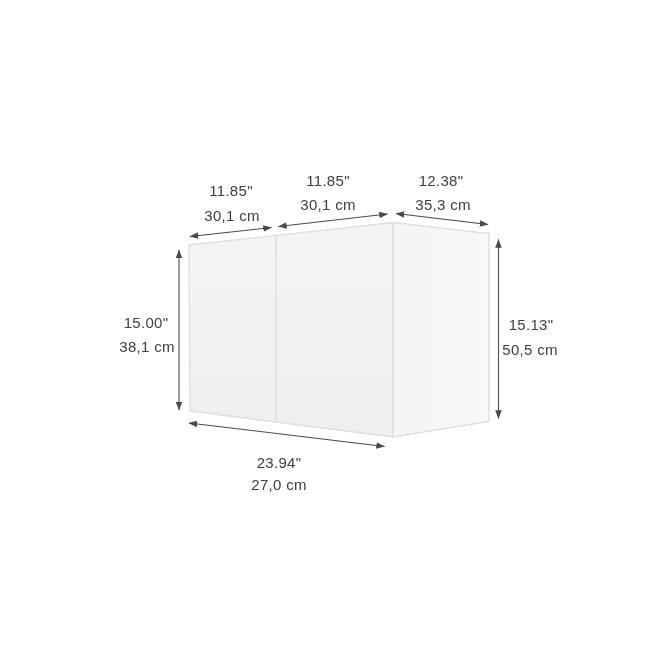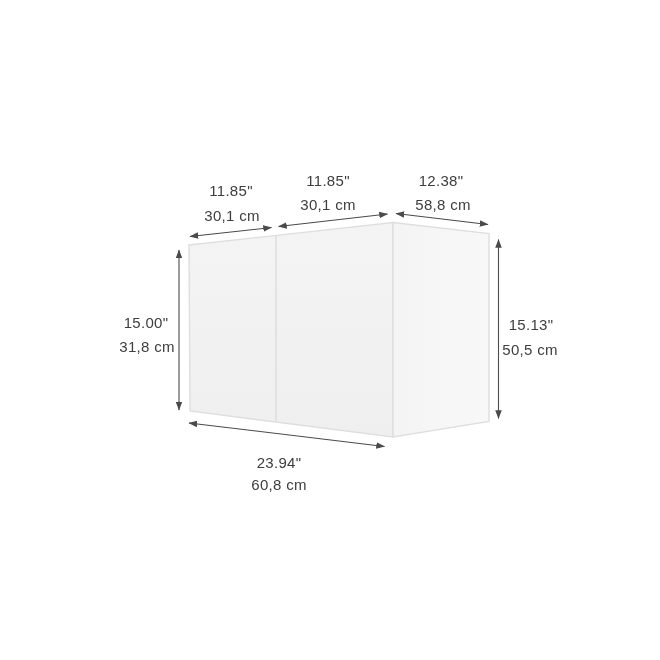--- a/index.html
+++ b/index.html
@@ -56,24 +56,24 @@
     </g>
   </svg>
 
   <div class="lbl" style="left:231px;top:190px">11.85"</div>
   <div class="lbl" style="left:232px;top:215px">30,1 cm</div>
 
   <div class="lbl" style="left:328px;top:180px">11.85"</div>
   <div class="lbl" style="left:328px;top:204px">30,1 cm</div>
 
   <div class="lbl" style="left:441px;top:180px">12.38"</div>
-  <div class="lbl" style="left:443px;top:204px">58,8 cm</div>
+  <div class="lbl" style="left:443px;top:204px">35,3 cm</div>
 
   <div class="lbl" style="left:146px;top:322px">15.00"</div>
-  <div class="lbl" style="left:147px;top:346px">31,8 cm</div>
+  <div class="lbl" style="left:147px;top:346px">38,1 cm</div>
 
   <div class="lbl" style="left:531px;top:324px">15.13"</div>
   <div class="lbl" style="left:530px;top:349px">50,5 cm</div>
 
   <div class="lbl" style="left:279px;top:462px">23.94"</div>
-  <div class="lbl" style="left:279px;top:484px">60,8 cm</div>
+  <div class="lbl" style="left:279px;top:484px">27,0 cm</div>
 
 </div>
 
 </body></html>

